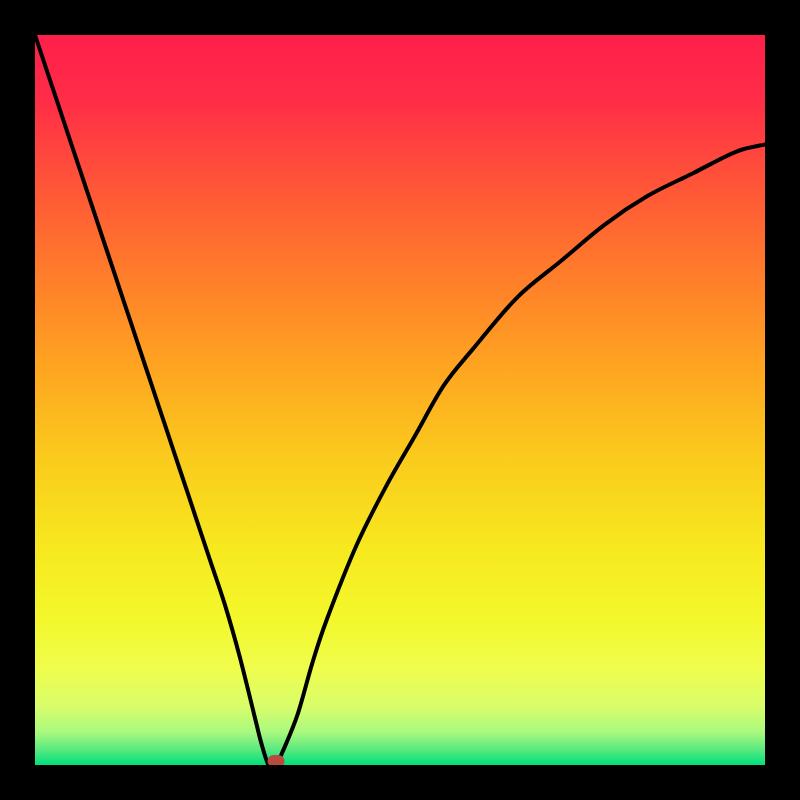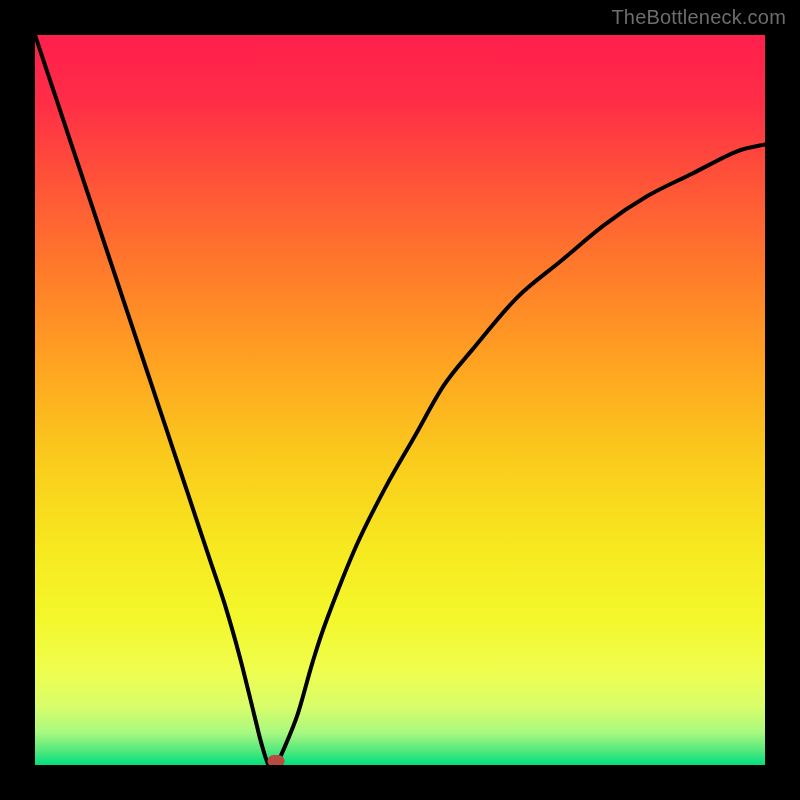--- a/index.html
+++ b/index.html
@@ -62,21 +62,20 @@
     font-weight: 500;
     letter-spacing: 0.2px;
     z-index: 5;
   }
 </style>
 </head>
 <body>
 
 <div class="frame">
 
-  <div class="watermark">TheBottleneck.com</div>
 
   <div class="plot">
 
     <svg class="gradient" viewBox="0 0 730 730" preserveAspectRatio="none">
       <defs>
         <linearGradient id="bg-grad" x1="0" y1="0" x2="0" y2="1">
             <stop offset="0.00%" stop-color="#ff1f4b"></stop>
             <stop offset="9.00%" stop-color="#ff2d47"></stop>
             <stop offset="20.00%" stop-color="#ff5338"></stop>
             <stop offset="32.00%" stop-color="#ff7a2b"></stop>

